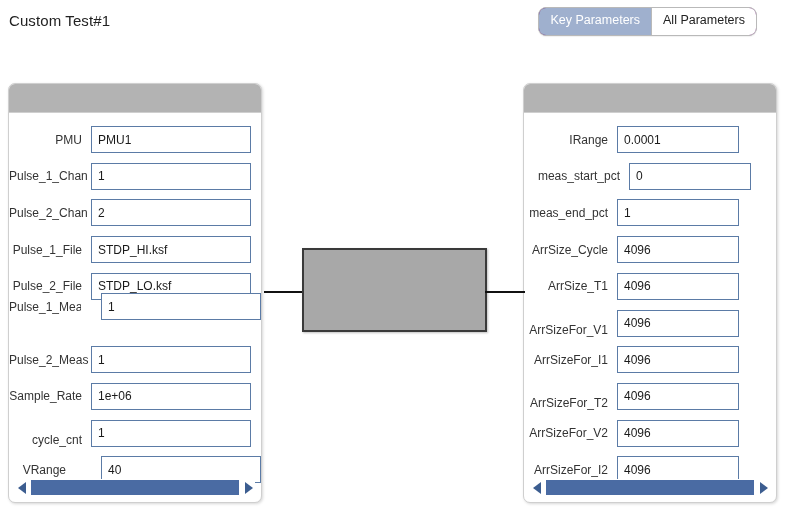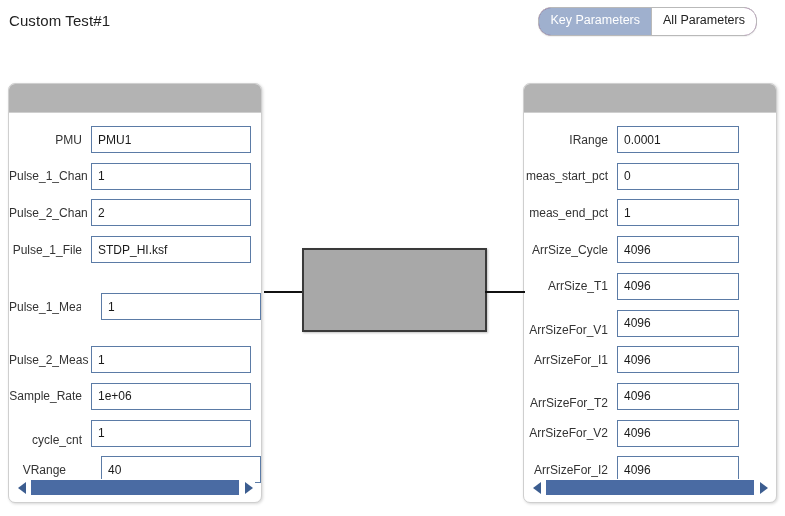--- a/index.html
+++ b/index.html
@@ -27,21 +27,21 @@
     letter-spacing: 0.1px;
     white-space: nowrap;
   }
 
   #param-toggle {
     position: absolute;
     right: 28px;
     top: 7px;
     display: flex;
     border: 1px solid #b9b9b9;
-    border-radius: 13px;
+    border-radius: 8px;
     overflow: hidden;
     background: #701a75;
     box-shadow: 0 1px 1px rgba(0,0,0,0.06);
   }
   .toggle-btn {
     font-size: 12.5px;
     padding: 6px 11px 7px 11px;
     background: #ffffff;
     color: #222222;
     border: none;
@@ -211,20 +211,24 @@
         <input class="param-input" type="text" value="1" style="">
       </div>
       <div class="param-row" style="top: 86.4px;">
         <div class="param-label">Pulse_2_Chan</div>
         <input class="param-input" type="text" value="2" style="">
       </div>
       <div class="param-row" style="top: 123.1px;">
         <div class="param-label">Pulse_1_File</div>
         <input class="param-input" type="text" value="STDP_HI.ksf" style="">
       </div>
+      <div class="param-row" style="top: 159.8px;">
+        <div class="param-label">Pulse_2_File</div>
+        <input class="param-input" type="text" value="STDP_LO.ksf" style="">
+      </div>
       <div class="param-row" style="top: 180px; gap: 20px;">
         <div class="param-label">Pulse_1_Meas</div>
         <input class="param-input" type="text" value="1" style="">
       </div>
       <div class="param-row" style="top: 233.2px;">
         <div class="param-label">Pulse_2_Meas</div>
         <input class="param-input" type="text" value="1" style="">
       </div>
       <div class="param-row" style="top: 269.9px;">
         <div class="param-label">Sample_Rate</div>
@@ -248,21 +252,21 @@
   </div>
 </div>
 
 <div class="panel" id="panel-right">
   <div class="panel-header"></div>
   <div class="panel-body" id="right-rows">
       <div class="param-row" style="top: 13px;">
         <div class="param-label">IRange</div>
         <input class="param-input" type="text" value="0.0001" style="">
       </div>
-      <div class="param-row" style="top: 49.7px;">
+      <div class="param-row" style="top: 49.7px; margin-left: 12px;">
         <div class="param-label">meas_start_pct</div>
         <input class="param-input" type="text" value="0" style="">
       </div>
       <div class="param-row" style="top: 86.4px;">
         <div class="param-label">meas_end_pct</div>
         <input class="param-input" type="text" value="1" style="">
       </div>
       <div class="param-row" style="top: 123.1px;">
         <div class="param-label">ArrSize_Cycle</div>
         <input class="param-input" type="text" value="4096" style="">

